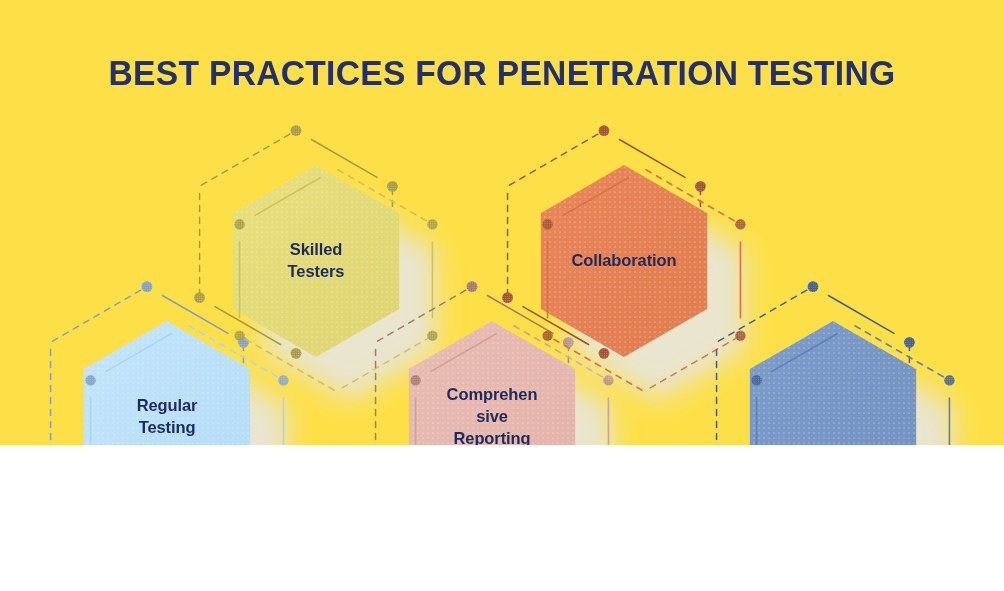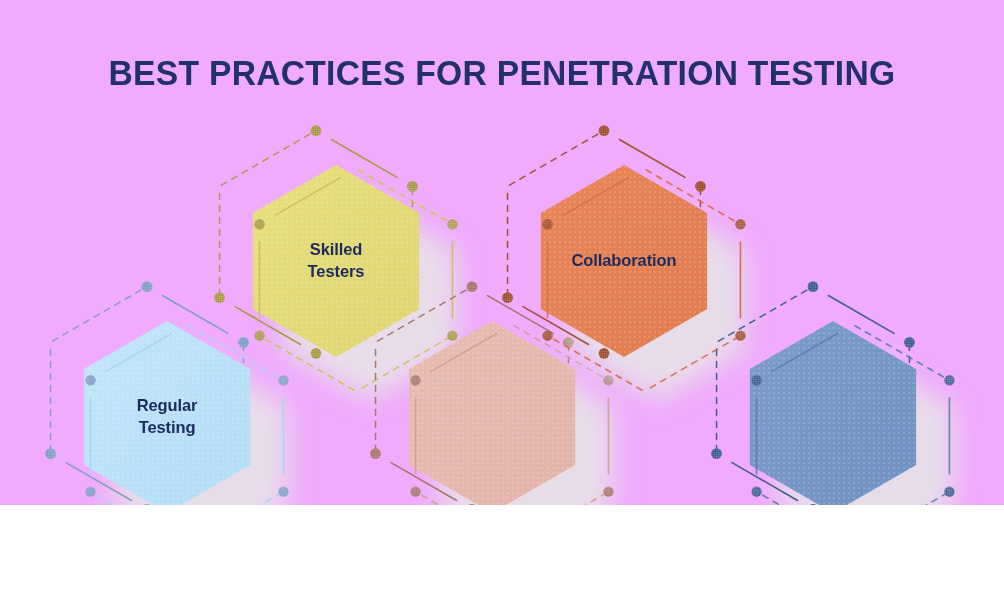--- a/index.html
+++ b/index.html
@@ -9,22 +9,22 @@
     background: #ffffff;
   }
 
   body {
     font-family: "Liberation Sans", "DejaVu Sans", sans-serif;
   }
 
   #infographic {
     position: relative;
     width: 1004px;
-    height: 505px;
-    background: #f0abfc;
+    height: 445px;
+    background: #fde047;
     overflow: hidden;
   }
 
   
   .title {
     position: absolute;
     left: 0;
     top: 30px;
     width: 1004px;
     text-align: center;
@@ -133,21 +133,21 @@
             <line x1="88.98990526903454" y1="104.4112" x2="154.56950576553038" y2="66.54880000000001" stroke="#a8d6f2" stroke-width="1.6" stroke-linecap="round"></line>
           </g>
           <circle cx="266.4405889654351" cy="113.32000000000002" r="5.2" fill="url(#p_regular-testing)" opacity="0.9"></circle>
           <circle cx="266.4405889654351" cy="224.67999999999998" r="5.2" fill="url(#p_regular-testing)" opacity="0.9"></circle>
           <circle cx="73.55941103456492" cy="224.67999999999998" r="5.2" fill="url(#p_regular-testing)" opacity="0.9"></circle>
           <circle cx="73.55941103456493" cy="113.32" r="5.2" fill="url(#p_regular-testing)" opacity="0.9"></circle>
         </svg>
         <div class="hex-label narrow">Regular
 Testing</div>
       </div>
-      <div class="hex-node" style="left: 336px; top: 261px;">
+      <div class="hex-node" style="left: 316px; top: 261px;">
         <svg viewBox="0 0 300 300">
           <defs>
             <linearGradient id="g_skilled-testers" x1="0" y1="0" x2="1" y2="1">
               <stop offset="0" stop-color="#e7e07e"></stop>
               <stop offset="1" stop-color="#ded571"></stop>
             </linearGradient>
             <filter id="f_skilled-testers" x="-60%" y="-60%" width="240%" height="240%">
               <feGaussianBlur stdDeviation="13"></feGaussianBlur>
             </filter>
             <pattern id="p_skilled-testers" width="2.2" height="2.2" patternUnits="userSpaceOnUse">
@@ -228,20 +228,23 @@
             <line x1="264.5117771861264" y1="225.79359999999997" x2="171.92881177930872" y2="279.2464" stroke="#d3a096" stroke-width="1.5" stroke-linecap="round" stroke-dasharray="6 6"></line>
             <line x1="168.0711882206913" y1="279.2464" x2="75.48822281387362" y2="225.79359999999997" stroke="#d3a096" stroke-width="1.5" stroke-linecap="round" stroke-dasharray="6 6"></line>
             <line x1="73.55941103456492" y1="206.86239999999998" x2="73.55941103456493" y2="131.1376" stroke="#d3a096" stroke-width="1.6" stroke-linecap="round"></line>
             <line x1="88.98990526903454" y1="104.4112" x2="154.56950576553038" y2="66.54880000000001" stroke="#d3a096" stroke-width="1.6" stroke-linecap="round"></line>
           </g>
           <circle cx="266.4405889654351" cy="113.32000000000002" r="5.2" fill="url(#p_comprehensive-reporting)" opacity="0.9"></circle>
           <circle cx="266.4405889654351" cy="224.67999999999998" r="5.2" fill="url(#p_comprehensive-reporting)" opacity="0.9"></circle>
           <circle cx="73.55941103456492" cy="224.67999999999998" r="5.2" fill="url(#p_comprehensive-reporting)" opacity="0.9"></circle>
           <circle cx="73.55941103456493" cy="113.32" r="5.2" fill="url(#p_comprehensive-reporting)" opacity="0.9"></circle>
         </svg>
+        <div class="hex-label wide">Comprehen
+sive
+Reporting</div>
       </div>
       <div class="hex-node" style="left: 624px; top: 261px;">
         <svg viewBox="0 0 300 300">
           <defs>
             <linearGradient id="g_collaboration" x1="0" y1="0" x2="1" y2="1">
               <stop offset="0" stop-color="#e9875a"></stop>
               <stop offset="1" stop-color="#e07c4e"></stop>
             </linearGradient>
             <filter id="f_collaboration" x="-60%" y="-60%" width="240%" height="240%">
               <feGaussianBlur stdDeviation="13"></feGaussianBlur>

